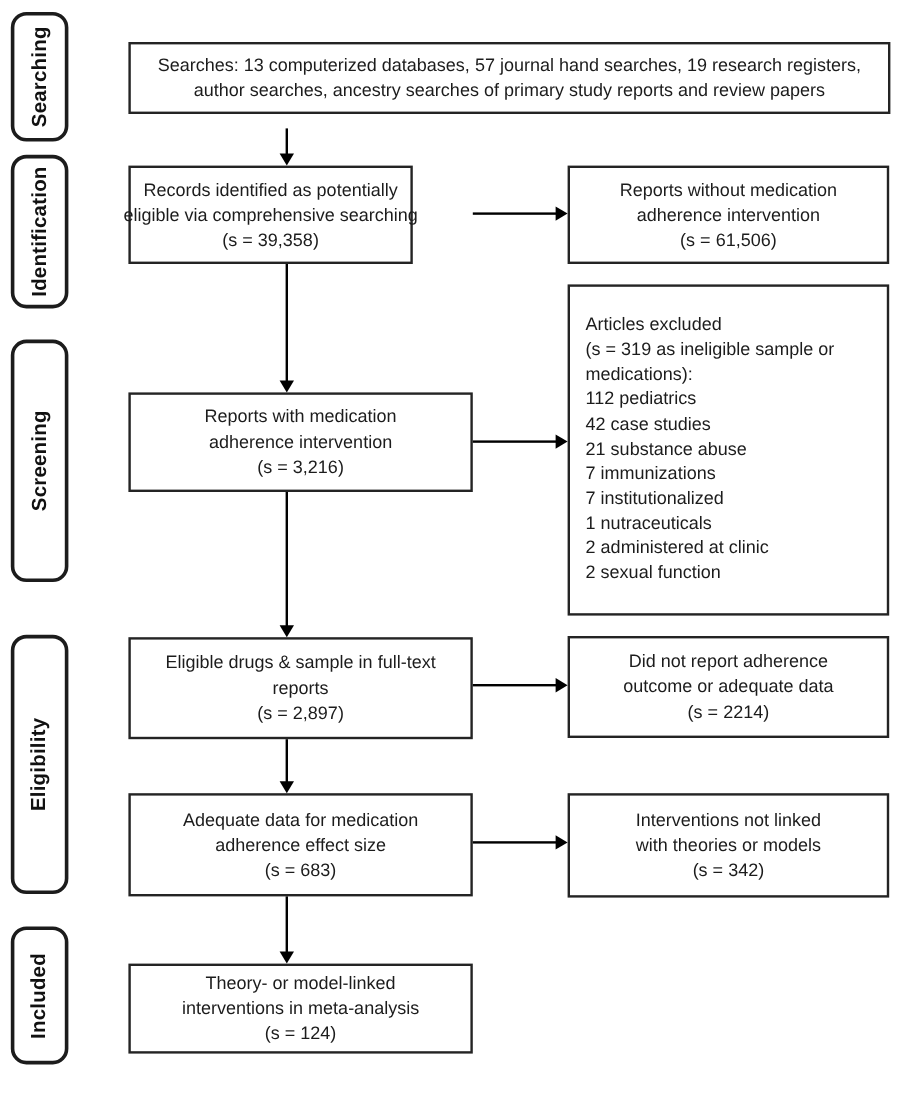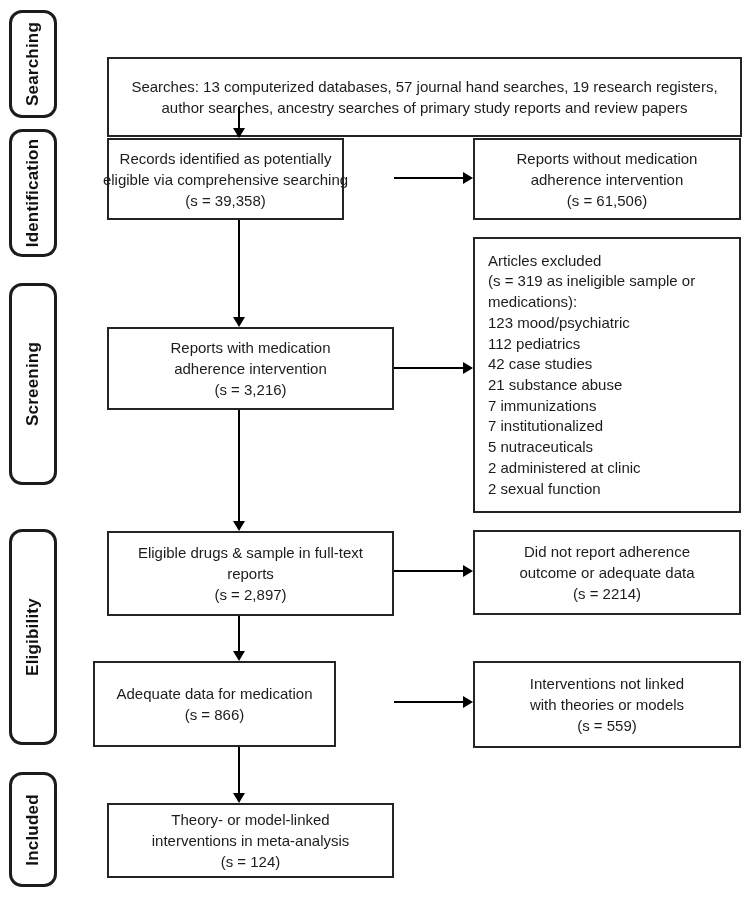--- a/index.html
+++ b/index.html
@@ -100,21 +100,21 @@
   <div class="stage" style="top:283px;height:202px">
     <span class="stage-label">Screening</span>
   </div>
   <div class="stage" style="top:529px;height:216px">
     <span class="stage-label">Eligibility</span>
   </div>
   <div class="stage" style="top:772px;height:115px">
     <span class="stage-label">Included</span>
   </div>
 
-  <div class="box" style="left:107px;top:57px;width:635px;height:80px">
+  <div class="box" style="left:107px;top:35px;width:635px;height:60px">
     <div class="line">Searches: 13 computerized databases, 57 journal hand searches, 19 research registers,</div>
     <div class="line">author searches, ancestry searches of primary study reports and review papers</div>
   </div>
 
   <div class="box" style="left:107px;top:138px;width:237px;height:82px">
     <div class="line">Records identified as potentially</div>
     <div class="line">eligible via comprehensive searching</div>
     <div class="line">(s = 39,358)</div>
   </div>
 
@@ -123,62 +123,62 @@
     <div class="line">adherence intervention</div>
     <div class="line">(s = 3,216)</div>
   </div>
 
   <div class="box" style="left:107px;top:531px;width:287px;height:85px">
     <div class="line">Eligible drugs &amp; sample in full-text</div>
     <div class="line">reports</div>
     <div class="line">(s = 2,897)</div>
   </div>
 
-  <div class="box" style="left:93px;top:661px;width:243px;height:86px">
+  <div class="box" style="left:107px;top:661px;width:287px;height:86px">
     <div class="line">Adequate data for medication</div>
-    <div class="line">(s = 866)</div>
+    <div class="line">adherence effect size</div>
+    <div class="line">(s = 683)</div>
   </div>
 
   <div class="box" style="left:107px;top:803px;width:287px;height:75px">
     <div class="line">Theory- or model-linked</div>
     <div class="line">interventions in meta-analysis</div>
     <div class="line">(s = 124)</div>
   </div>
 
   <div class="box" style="left:473px;top:138px;width:268px;height:82px">
     <div class="line">Reports without medication</div>
     <div class="line">adherence intervention</div>
     <div class="line">(s = 61,506)</div>
   </div>
 
   <div class="box left-align" style="left:473px;top:237px;width:268px;height:276px">
     <div class="line">Articles excluded</div>
     <div class="line">(s = 319 as ineligible sample or</div>
     <div class="line">medications):</div>
-    <div class="line">123 mood/psychiatric</div>
     <div class="line">112 pediatrics</div>
     <div class="line">42 case studies</div>
     <div class="line">21 substance abuse</div>
     <div class="line">7 immunizations</div>
     <div class="line">7 institutionalized</div>
-    <div class="line">5 nutraceuticals</div>
+    <div class="line">1 nutraceuticals</div>
     <div class="line">2 administered at clinic</div>
     <div class="line">2 sexual function</div>
   </div>
 
   <div class="box" style="left:473px;top:530px;width:268px;height:85px">
     <div class="line">Did not report adherence</div>
     <div class="line">outcome or adequate data</div>
     <div class="line">(s = 2214)</div>
   </div>
 
   <div class="box" style="left:473px;top:661px;width:268px;height:87px">
     <div class="line">Interventions not linked</div>
     <div class="line">with theories or models</div>
-    <div class="line">(s = 559)</div>
+    <div class="line">(s = 342)</div>
   </div>
 
   <div class="varrow" style="left:233px;top:107px;height:31px">
     <i class="shaft"></i>
       <i class="head"></i>
   </div>
   <div class="varrow" style="left:233px;top:220px;height:107px">
     <i class="shaft"></i>
       <i class="head"></i>
   </div>

